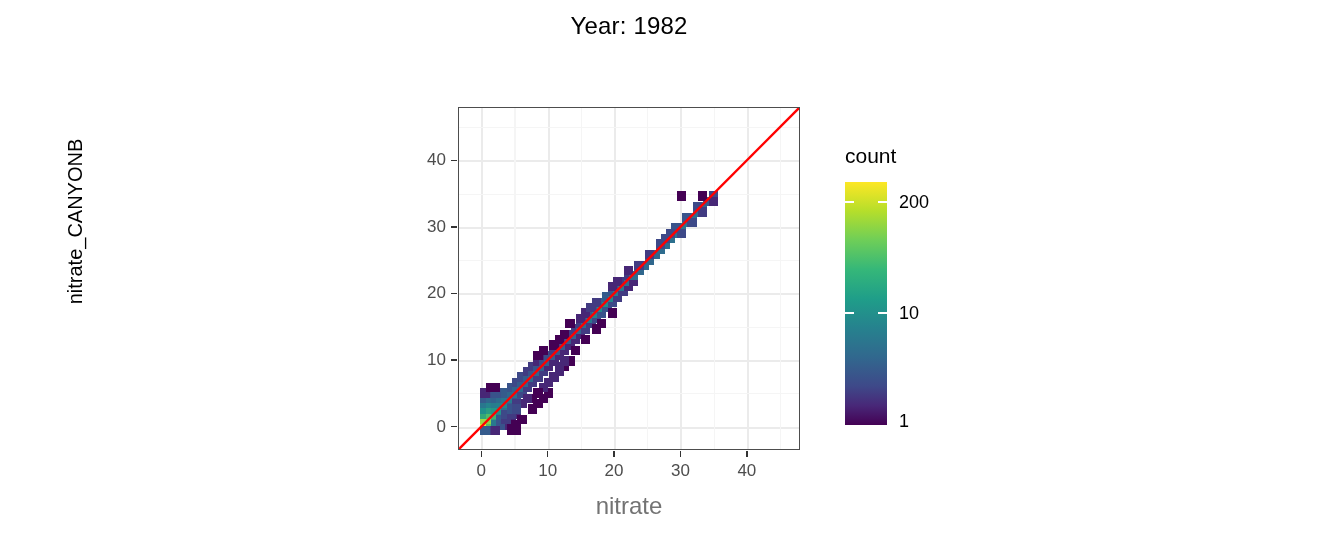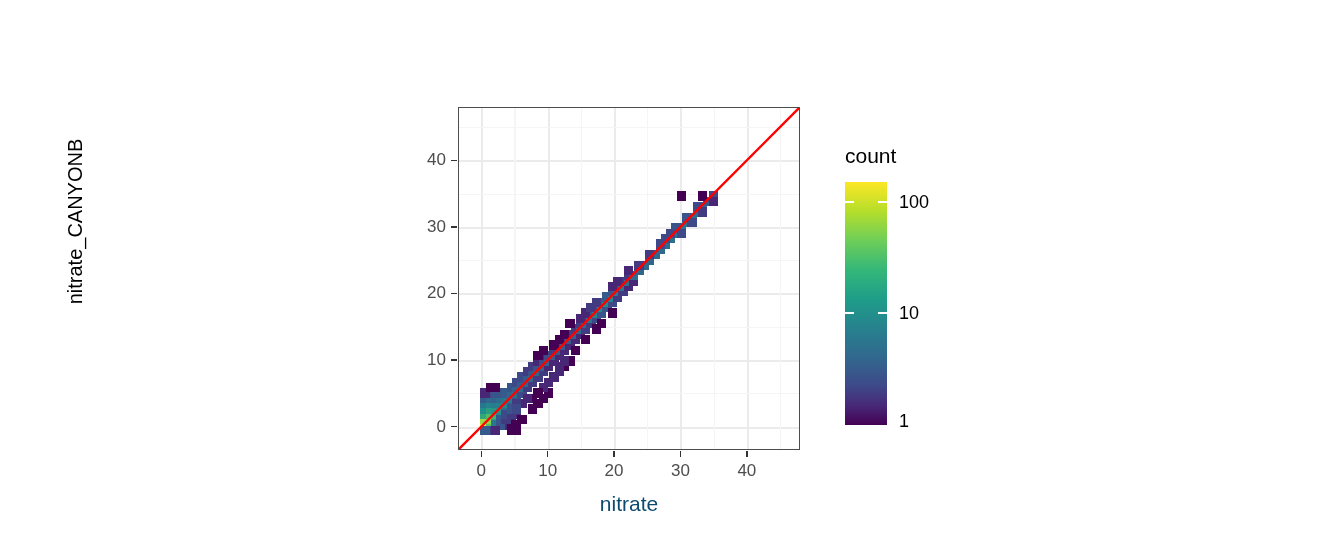--- a/index.html
+++ b/index.html
@@ -56,21 +56,21 @@
   
   .tick-mark{position:absolute;background:#333333;}
   .tick-x{width:1.3px;height:6px;}
   .tick-y{height:1.3px;width:6px;}
   .tick-label{position:absolute;font-size:17px;color:#4d4d4d;white-space:nowrap;}
   .tick-label-x{text-align:center;transform:translateX(-50%);}
   .tick-label-y{text-align:right;transform:translateY(-50%);}
 
   #x-axis-title{
     position:absolute;left:458px;top:492px;width:342px;
-    text-align:center;font-size:21px;color:#0c4a6e;
+    text-align:center;font-size:24px;color:#737373;
   }
   #y-axis-title{
     position:absolute;
     left:-90px; top:210px; width:330px;
     text-align:center;font-size:20px;color:#000000;
     transform:rotate(-90deg);
     transform-origin:center center;
   }
 
   
@@ -98,20 +98,21 @@
   .legend-label{
     position:absolute;font-size:18px;color:#000000;
     white-space:nowrap;transform:translateY(-50%);
   }
 </style>
 </head>
 <body>
 
 <div id="root">
 
+  <div id="plot-title">Year: 1982</div>
 
 
   <div id="panel">
     <div id="grid-layer">
         <div class="gridline-major gl-v" style="left: 22.2427px;"></div>
         <div class="gridline-major gl-v" style="left: 88.6505px;"></div>
         <div class="gridline-major gl-v" style="left: 155.058px;"></div>
         <div class="gridline-major gl-v" style="left: 221.466px;"></div>
         <div class="gridline-major gl-v" style="left: 287.874px;"></div>
         <div class="gridline-major gl-h" style="top: 318.689px;"></div>
@@ -354,21 +355,21 @@
 
   <div id="x-axis-title">nitrate</div>
   <div id="y-axis-title">nitrate_CANYONB</div>
 
   <div id="legend">
     <div id="legend-title">count</div>
     <div id="legend-bar"></div>
     <div id="legend-annotations">
         <div class="legend-tick" style="left: 2px; top: 60.6638px;"></div>
         <div class="legend-tick" style="left: 35px; top: 60.6638px;"></div>
-        <div class="legend-label" style="left: 56px; top: 61.6638px;">100</div>
+        <div class="legend-label" style="left: 56px; top: 61.6638px;">200</div>
         <div class="legend-tick" style="left: 2px; top: 172.332px;"></div>
         <div class="legend-tick" style="left: 35px; top: 172.332px;"></div>
         <div class="legend-label" style="left: 56px; top: 173.332px;">10</div>
         <div class="legend-label" style="left: 56px; top: 281px;">1</div>
       </div>
   </div>
 
 </div>
 
 </body></html>

